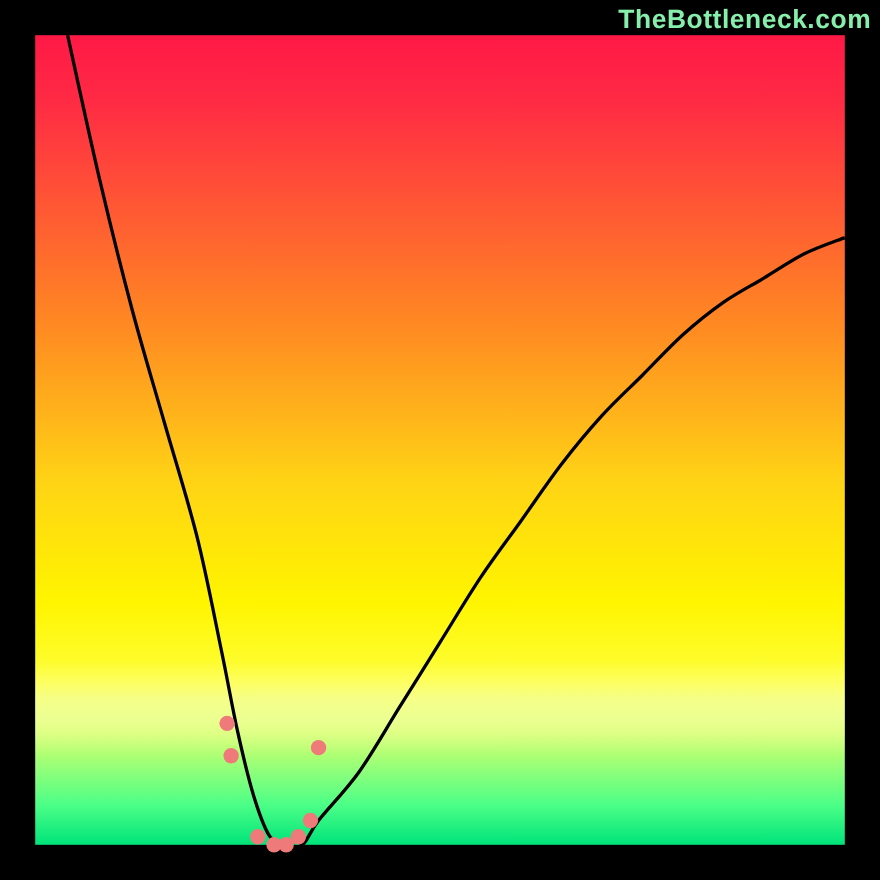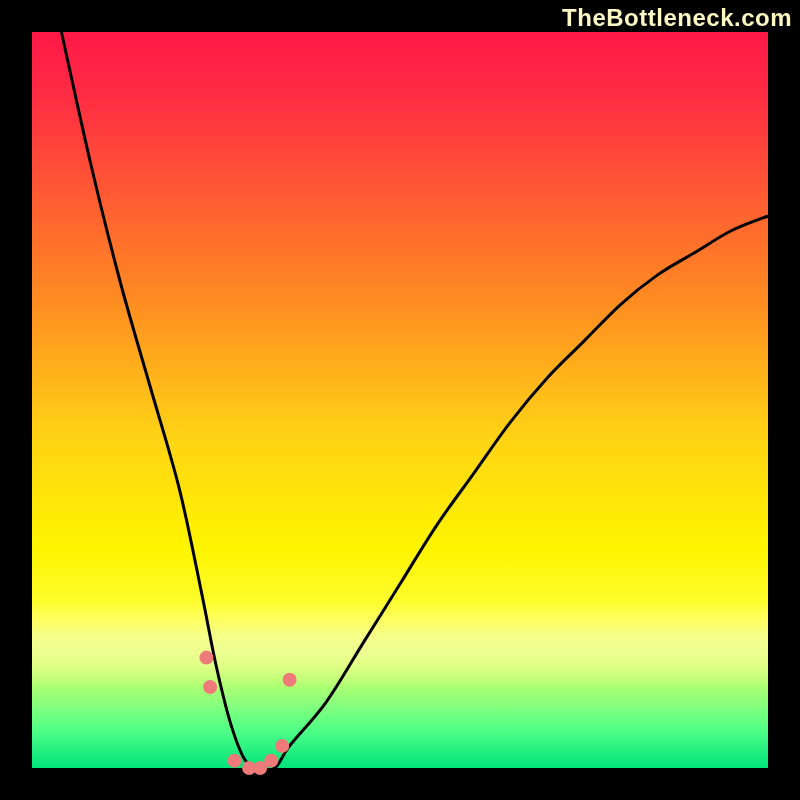--- a/index.html
+++ b/index.html
@@ -55,21 +55,21 @@
       rgba(255,255,255,0.0) 100%
     );
     pointer-events: none;
   }
   .watermark {
     position: absolute;
     top: 4px;
     right: 8px;
     font-size: 24px;
     font-weight: 600;
-    color: #fef9c3;
+    color: #86efac;
     letter-spacing: 0.5px;
     user-select: none;
   }
   svg.curves {
     position: absolute;
     left: 0;
     top: 0;
     width: 736px;
     height: 736px;
     overflow: visible;

